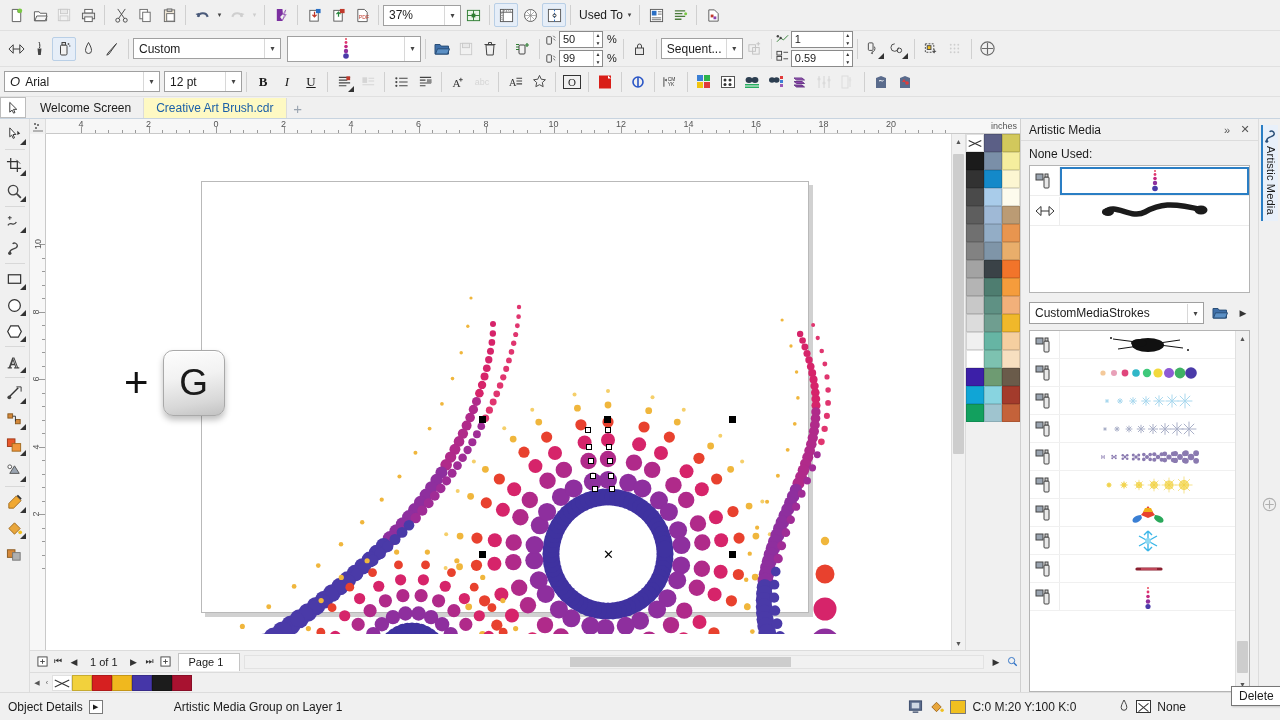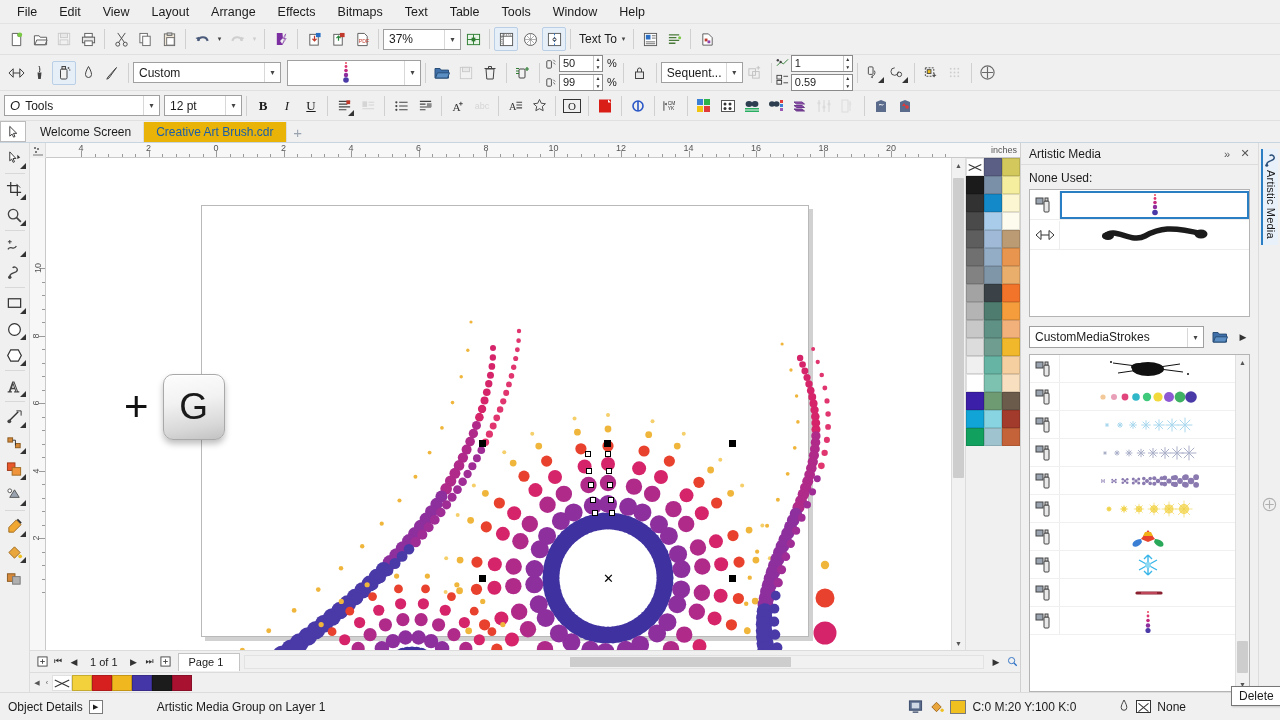--- a/index.html
+++ b/index.html
@@ -58,21 +58,21 @@
 
   .label-s { font-size:11px; color:#1b1b1b; margin:0 2px; }
 
   
   .tabbar { height:22px; background:#f0f0f0; display:flex; align-items:flex-end; flex:none; border-bottom:1px solid #c8d4e0; }
   .tool-corner { width:26px; height:21px; display:flex; align-items:center; justify-content:center; background:#fff; border:1px solid #bcbcbc; margin-right:2px; }
   .doctab {
     height:20px; padding:0 12px; display:flex; align-items:center; font-size:12px;
     color:#1b1b1b; cursor:default; border-right:1px solid #dcdcdc;
   }
-  .doctab.active { background:#eab308; color:#1b5fa8;justify-content:center; }
+  .doctab.active { background:#fef9c3; color:#1b5fa8;justify-content:center; }
   .tabplus { width:22px; height:20px; display:flex; align-items:center; justify-content:center; color:#9aa4b0; font-size:15px; }
 
   
   .bodyrow { flex:1; display:flex; min-height:0; }
 
   
   .toolbox {
     width:30px; background:#f0f0f0; border-right:1px solid #dcdcdc;
     display:flex; flex-direction:column; align-items:center; padding-top:2px; flex:none;
   }
@@ -193,34 +193,20 @@
     position:absolute; background:#fff; border:1px solid #767676; padding:2px 7px;
     font-size:12px; color:#1b1b1b; box-shadow:1px 1px 2px rgba(0,0,0,.18); white-space:nowrap;
   }
   svg { display:block; }
 </style>
 </head>
 <body>
 
 <div class="app">
 
-  <div class="menubar">
-    <div class="menu-item">File</div>
-    <div class="menu-item">Edit</div>
-    <div class="menu-item">View</div>
-    <div class="menu-item">Layout</div>
-    <div class="menu-item">Arrange</div>
-    <div class="menu-item">Effects</div>
-    <div class="menu-item">Bitmaps</div>
-    <div class="menu-item">Text</div>
-    <div class="menu-item">Table</div>
-    <div class="menu-item">Tools</div>
-    <div class="menu-item">Window</div>
-    <div class="menu-item">Help</div>
-  </div>
 
   <div class="toolbar tb1">
     <div class="tbtn">
       <svg width="15" height="15" viewBox="0 0 16 16">
           <path d="M3.5 1.5h6l3 3v10h-9z" fill="#fff" stroke="#5a5a5a"></path>
           <path d="M9.5 1.5v3h3" fill="none" stroke="#5a5a5a"></path>
           <circle cx="11.5" cy="3" r="2.6" fill="#7ac943"></circle>
         </svg>
     </div>
     <div class="tbtn">
@@ -339,21 +325,21 @@
     </div>
     <div class="tbtn on">
       <svg width="15" height="15" viewBox="0 0 16 16">
           <rect x="1.5" y="1.5" width="13" height="13" fill="#fff" stroke="#5a5a5a"></rect>
           <path d="M8 1.5v13" stroke="#2a6fc4" stroke-dasharray="2 1.6"></path>
           <circle cx="8" cy="8" r="1.6" fill="none" stroke="#333"></circle>
         </svg>
     </div>
     <div class="sep"></div>
     <div style="display:flex;align-items:center;padding:0 4px;cursor:default">
-      <span style="font-size:12px">Text To</span>
+      <span style="font-size:12px">Used To</span>
       <span style="font-size:7px;margin-left:5px;color:#444">▾</span>
     </div>
     <div class="sep"></div>
     <div class="tbtn">
       <svg width="15" height="15" viewBox="0 0 16 16">
           <rect x="1.5" y="1.5" width="13" height="13" fill="#fff" stroke="#5a5a5a"></rect>
           <rect x="3" y="3" width="5" height="5" fill="#2a6fc4"></rect>
           <path d="M9.5 4h4M9.5 6.5h4M3 10.5h10M3 12.5h10" stroke="#5a5a5a" stroke-width=".9"></path>
         </svg>
     </div>
@@ -582,21 +568,21 @@
       <svg width="17" height="17" viewBox="0 0 18 18">
           <circle cx="9" cy="9" r="7" fill="none" stroke="#6a6a6a" stroke-width="1.2"></circle>
           <path d="M9 3v12M3 9h12" stroke="#6a6a6a" stroke-width="1.2"></path>
         </svg>
     </div>
   </div>
 
   <div class="toolbar tb3">
     <div class="combo" style="width:156px">
       <span style="margin-right:5px;font-style:italic;font-size:13px">O</span>
-      <span class="cv">Tools</span>
+      <span class="cv">Arial</span>
       <span class="arrow">▾</span>
     </div>
     <div style="width:4px"></div>
     <div class="combo" style="width:78px">
       <span class="cv">12 pt</span>
       <span class="arrow">▾</span>
     </div>
     <div class="sep"></div>
     <div class="tbtn">
         <b style="font-size:13px;font-family:'Liberation Serif',serif">B</b>
@@ -2156,21 +2142,21 @@
               <path d="M8 3.5v9M3.5 8h9" stroke="#b0b0b0" stroke-width="1.2"></path>
             </svg>
         </div>
       </div>
     </div>
   </div>
 
   <div class="status">
     <span class="st-txt">Object Details</span>
     <span class="st-arrowbtn">▶</span>
-    <span class="st-txt" style="margin-left:48px">Artistic Media Group on Layer 1</span>
+    <span class="st-txt" style="margin-left:65px">Artistic Media Group on Layer 1</span>
     <span style="flex:1"></span>
     <span>
       <svg width="15" height="15" viewBox="0 0 16 16">
           <rect x="1.5" y="2" width="13" height="10" fill="#5a6b8c" stroke="#3a4a6a"></rect>
           <rect x="4" y="4" width="8" height="6" fill="#cfd8e4"></rect>
           <path d="M5 14h6" stroke="#3a4a6a" stroke-width="1.4"></path>
         </svg>
     </span>
     <span>
       <svg width="15" height="15" viewBox="0 0 16 16">

